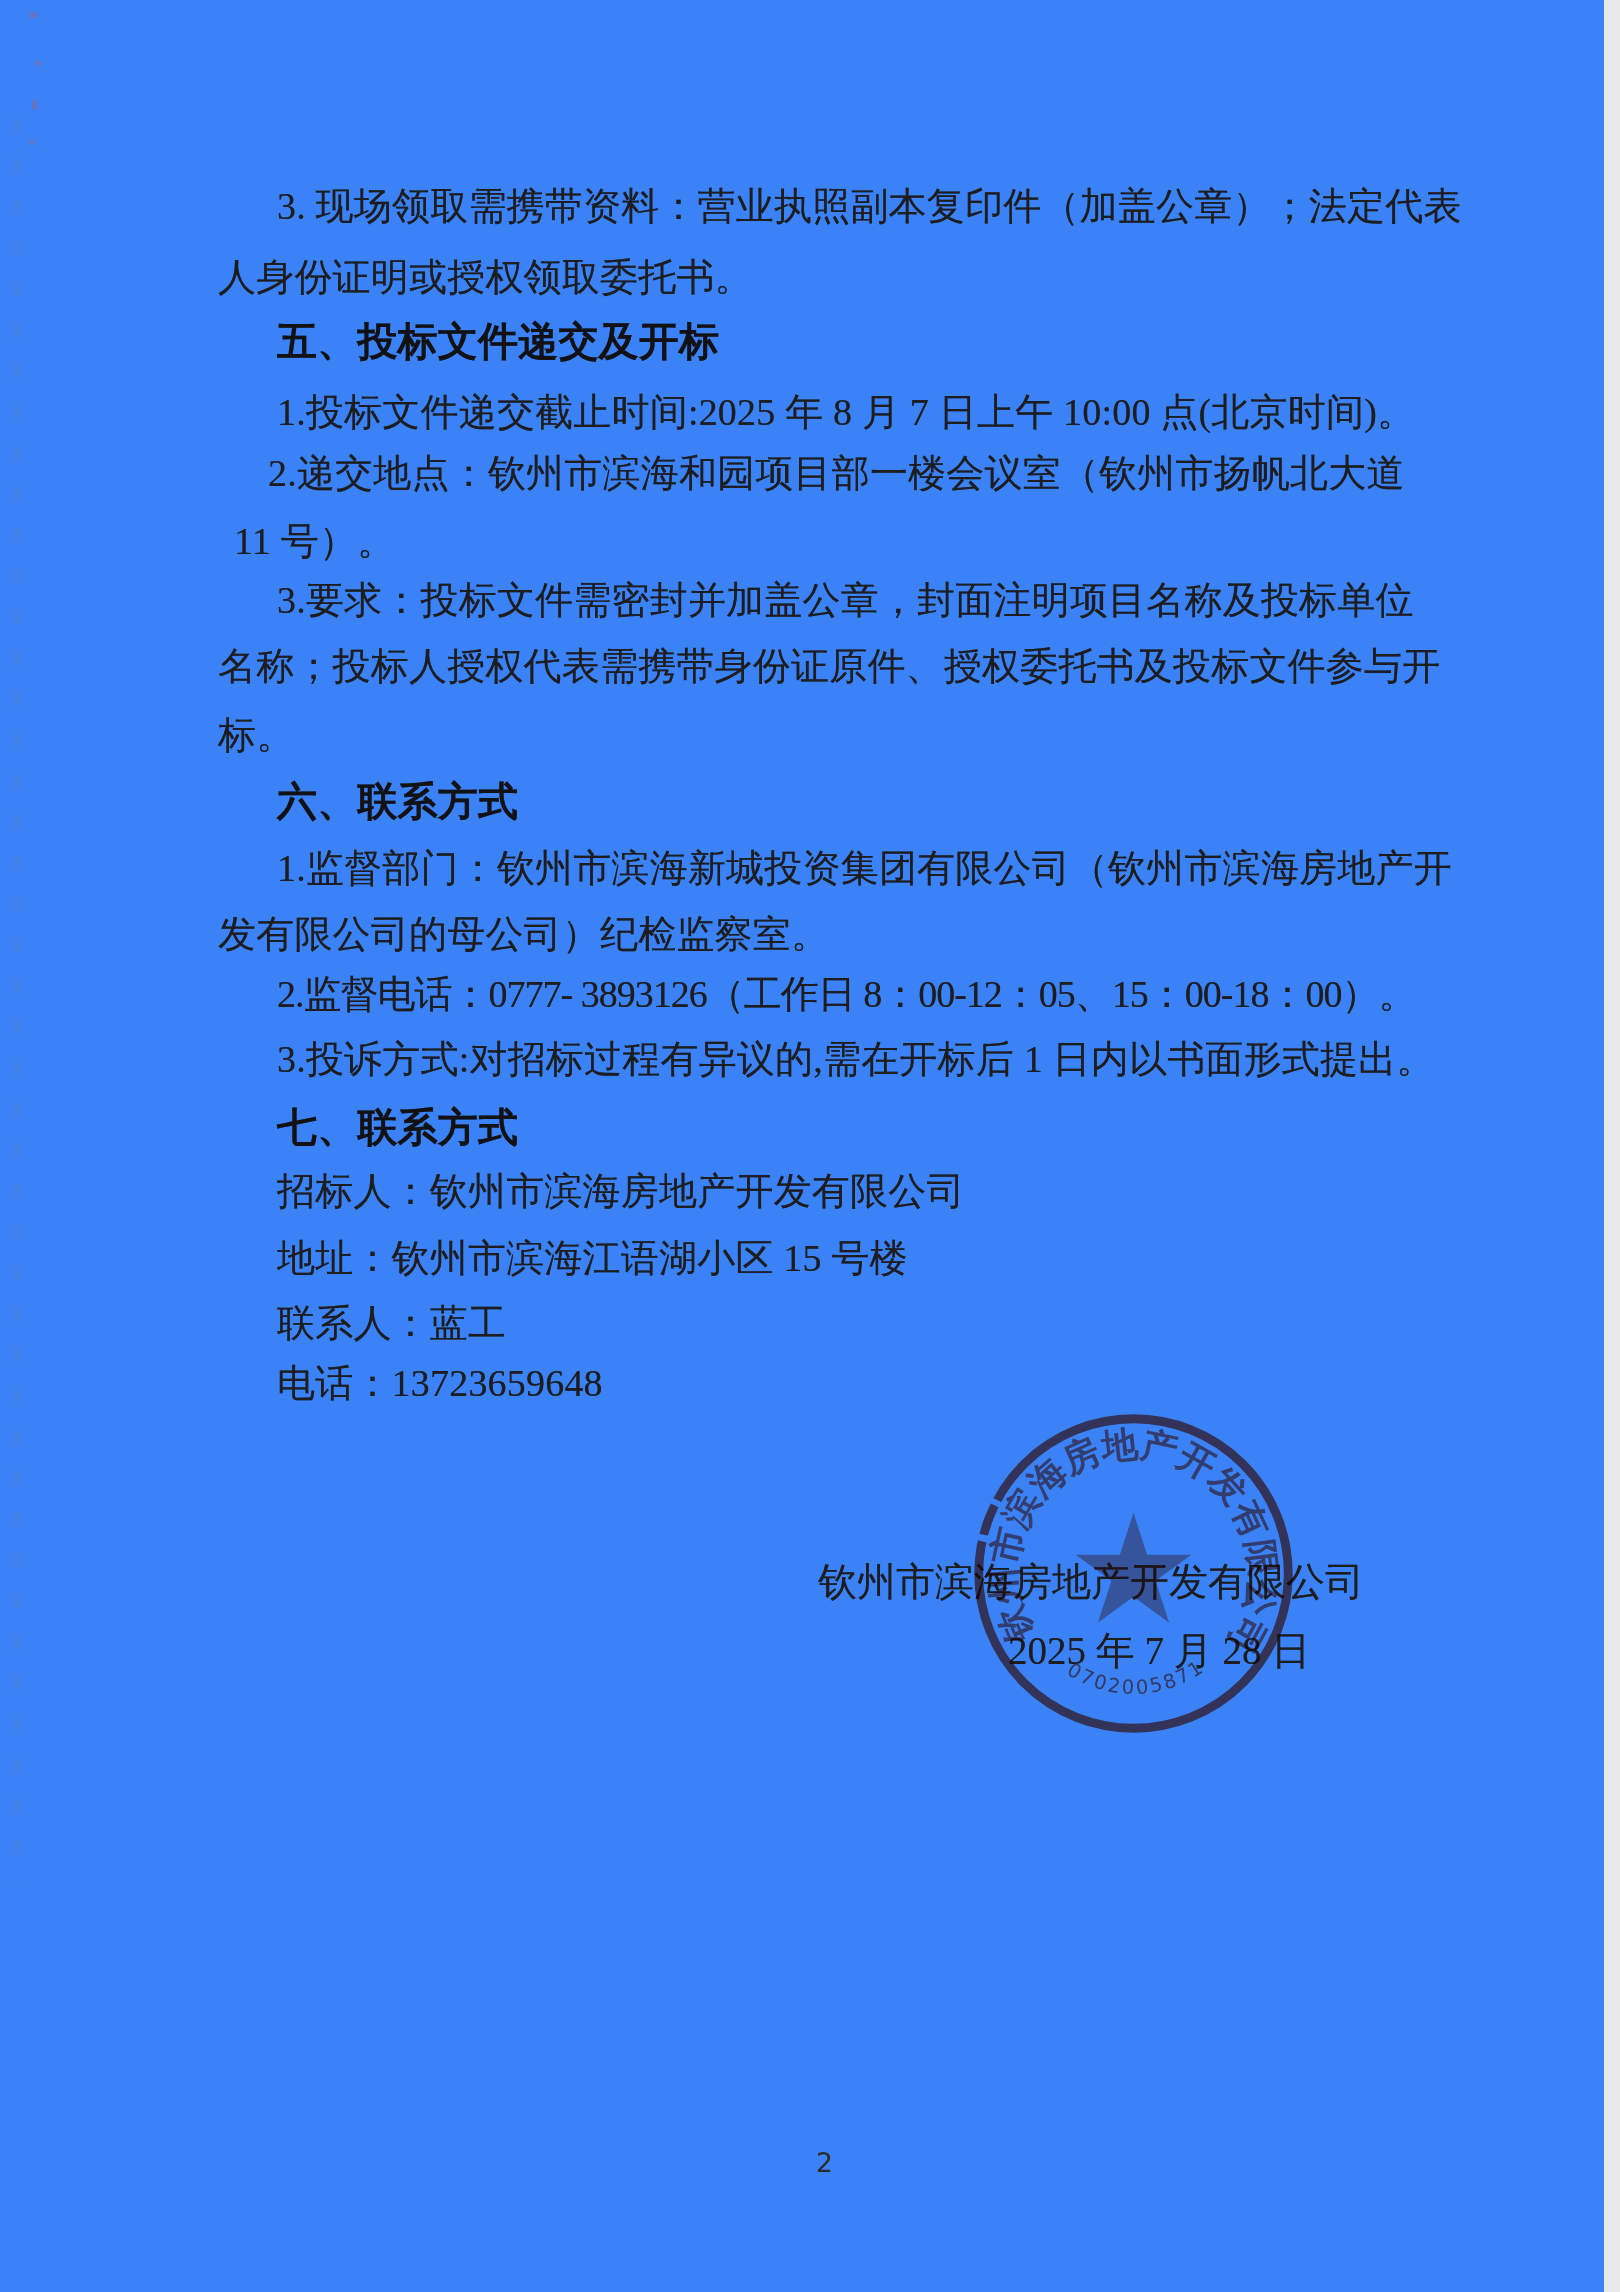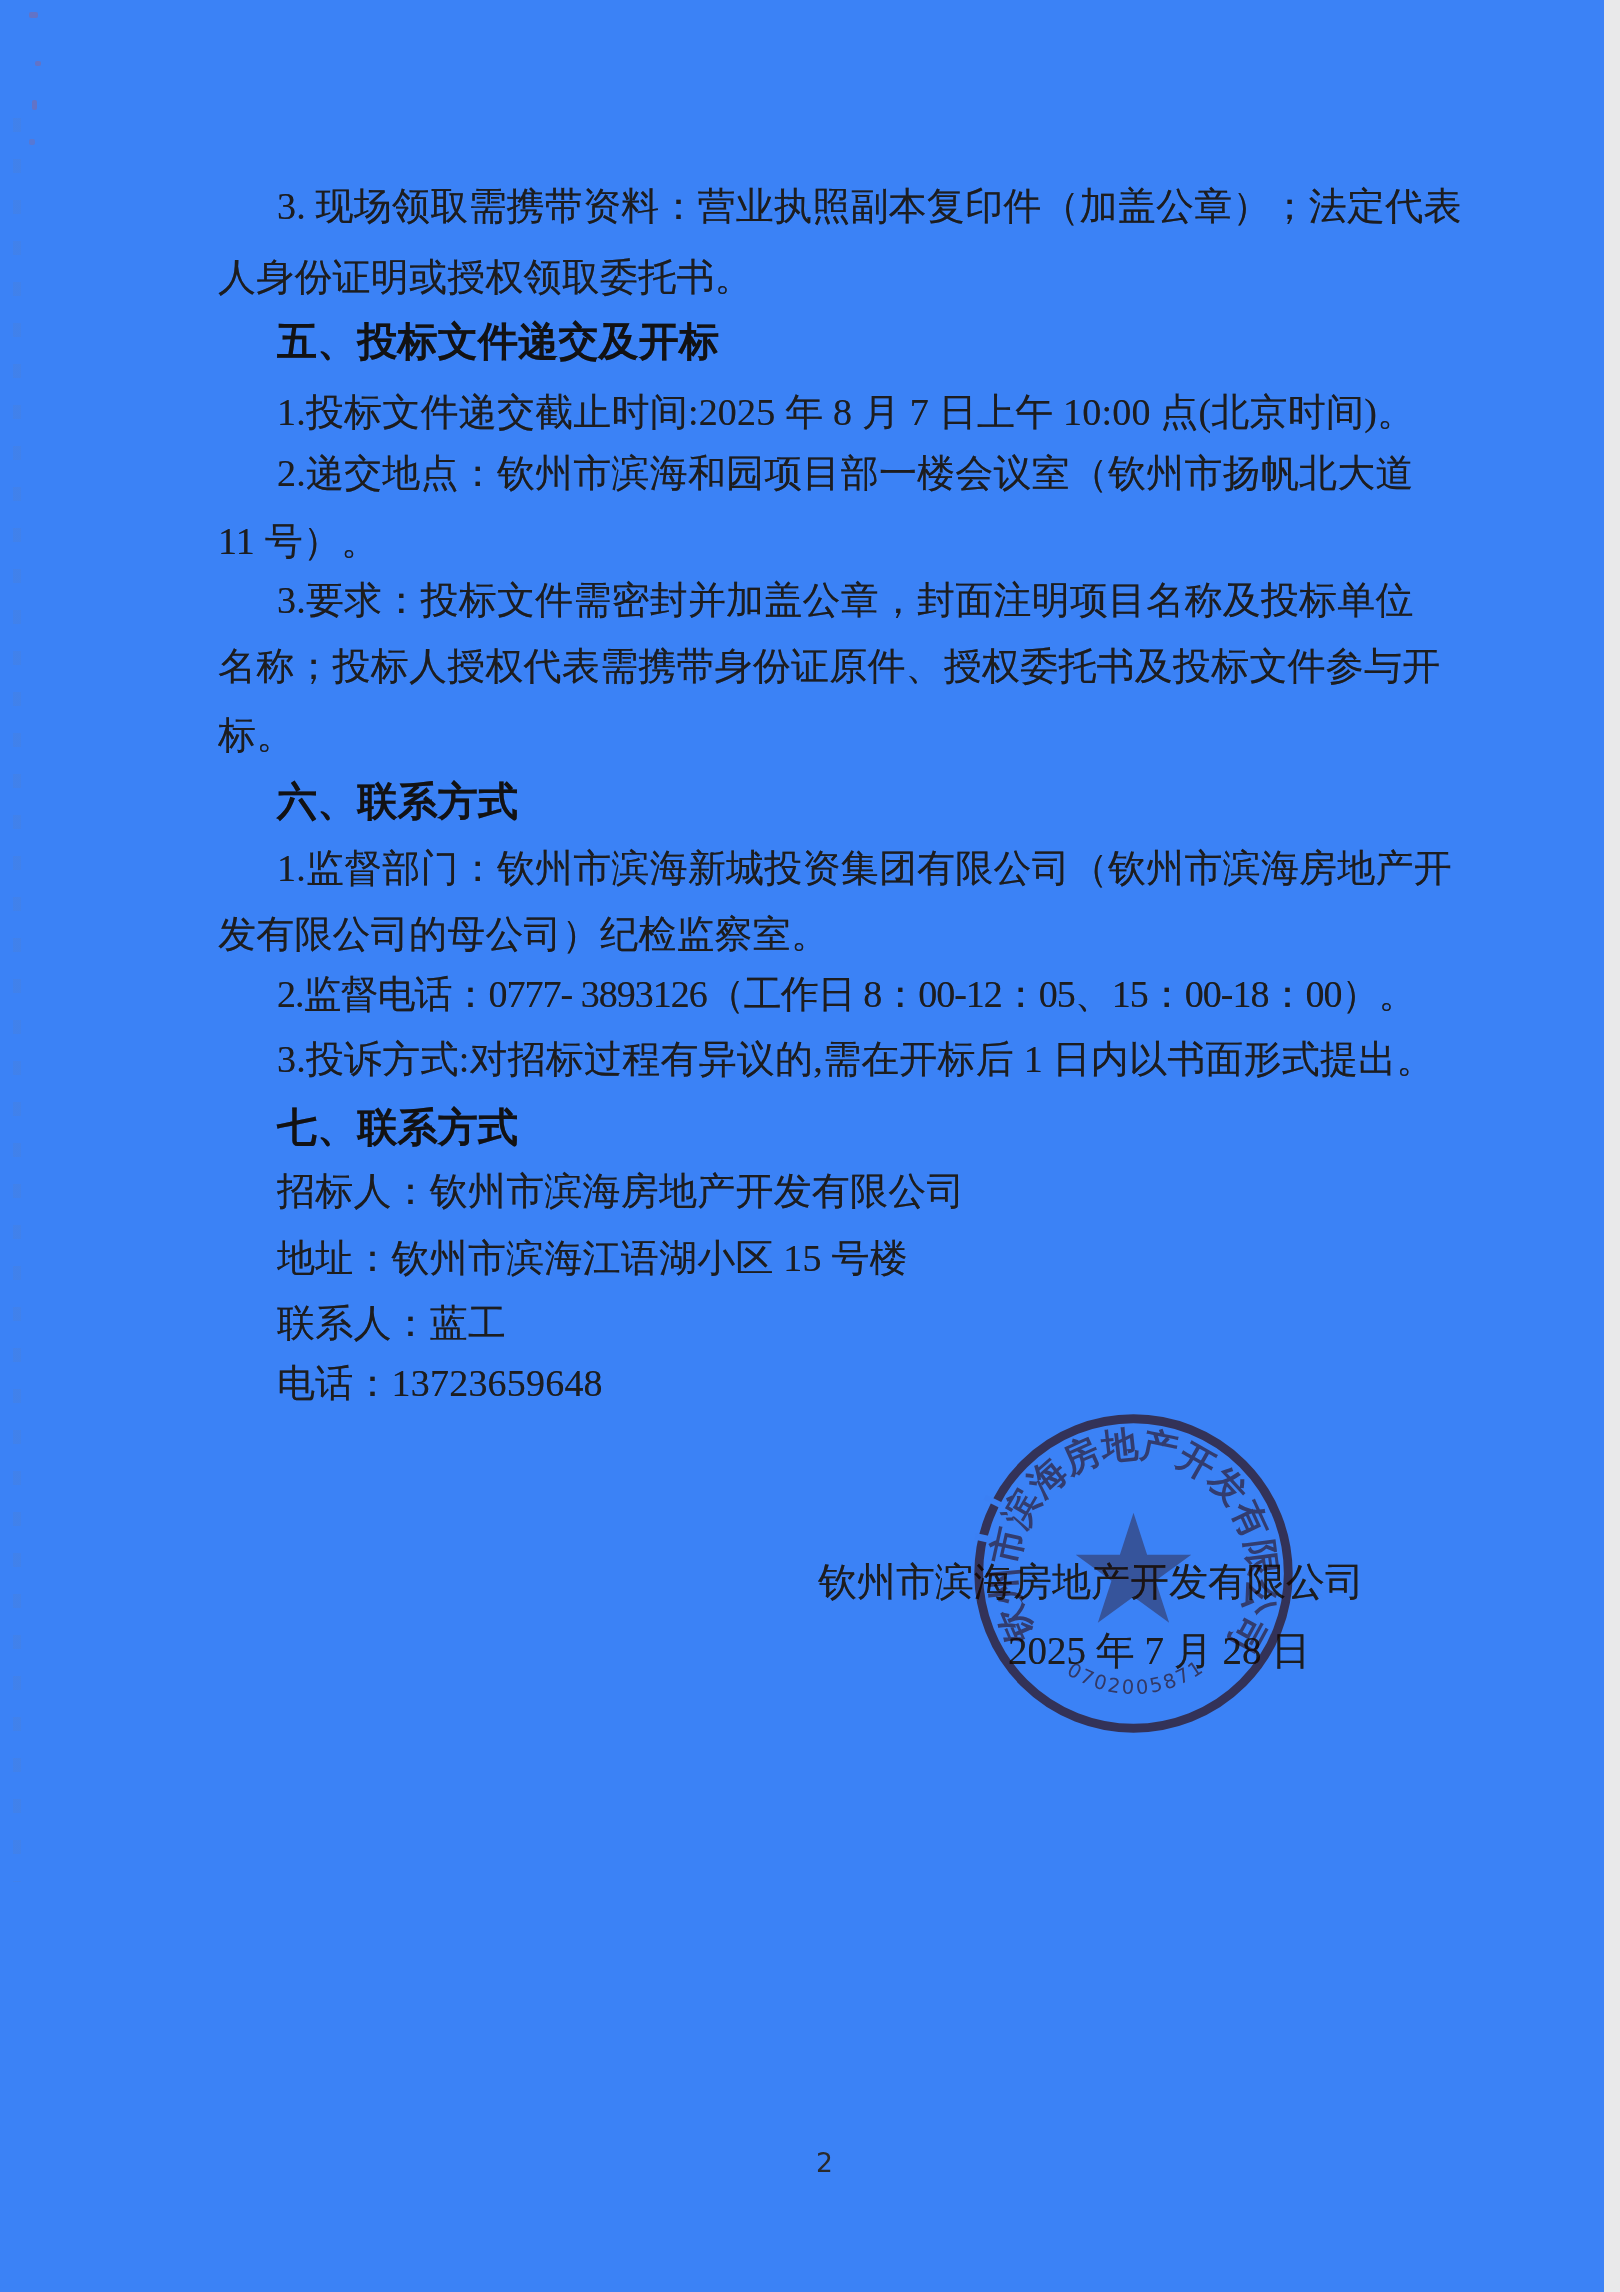--- a/index.html
+++ b/index.html
@@ -71,22 +71,22 @@
   <div class="speck s1"></div>
   <div class="speck s2"></div>
   <div class="speck s3"></div>
   <div class="speck s4"></div>
   <div class="dot"></div>
 
   <div class="ln" style="top:183px;left:277px">3. 现场领取需携带资料：营业执照副本复印件（加盖公章）；法定代表</div>
   <div class="ln bold" style="top:318px;left:277px">五、投标文件递交及开标</div>
   <div class="ln" style="top:254px;left:218px">人身份证明或授权领取委托书。</div>
   <div class="ln" style="top:389px;left:277px">1.投标文件递交截止时间:2025 年 8 月 7 日上午 10:00 点(北京时间)。</div>
-  <div class="ln" style="top:450px;left:277px">2.递交地点：钦州市滨海和园项目部一楼会议室（钦州市扬帆北大道</div>
-  <div class="ln" style="top:518px;left:218px">11 号）。</div>
+  <div class="ln" style="top:450px;left:268px">2.递交地点：钦州市滨海和园项目部一楼会议室（钦州市扬帆北大道</div>
+  <div class="ln" style="top:518px;left:234px">11 号）。</div>
   <div class="ln" style="top:577px;left:277px">3.要求：投标文件需密封并加盖公章，封面注明项目名称及投标单位</div>
   <div class="ln" style="top:643px;left:218px">名称；投标人授权代表需携带身份证原件、授权委托书及投标文件参与开</div>
   <div class="ln" style="top:712px;left:218px">标。</div>
   <div class="ln bold" style="top:778px;left:277px">六、联系方式</div>
   <div class="ln" style="top:845px;left:277px">1.监督部门：钦州市滨海新城投资集团有限公司（钦州市滨海房地产开</div>
   <div class="ln" style="top:911px;left:218px">发有限公司的母公司）纪检监察室。</div>
   <div class="ln tight" style="top:971px;left:277px">2.监督电话：0777- 3893126（工作日 8：00-12：05、15：00-18：00）。</div>
   <div class="ln" style="top:1036px;left:277px">3.投诉方式:对招标过程有异议的,需在开标后 1 日内以书面形式提出。</div>
   <div class="ln bold" style="top:1104px;left:277px">七、联系方式</div>
   <div class="ln" style="top:1168px;left:277px">招标人：钦州市滨海房地产开发有限公司</div>

